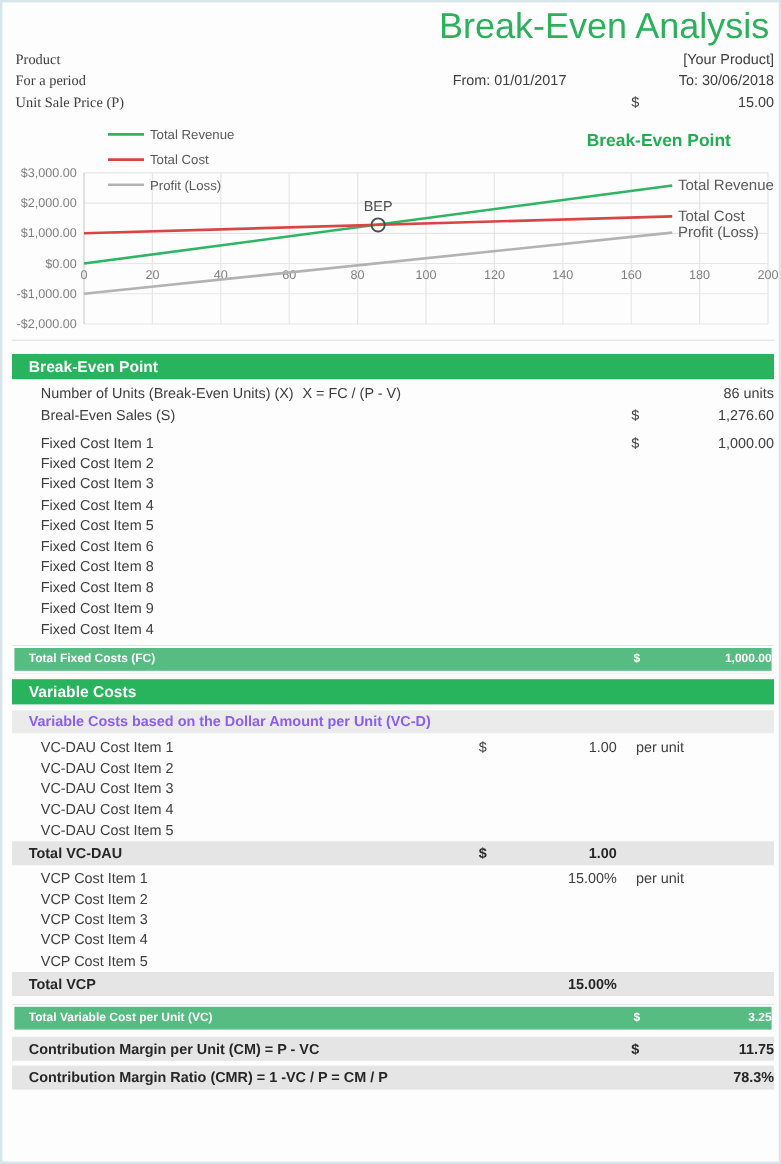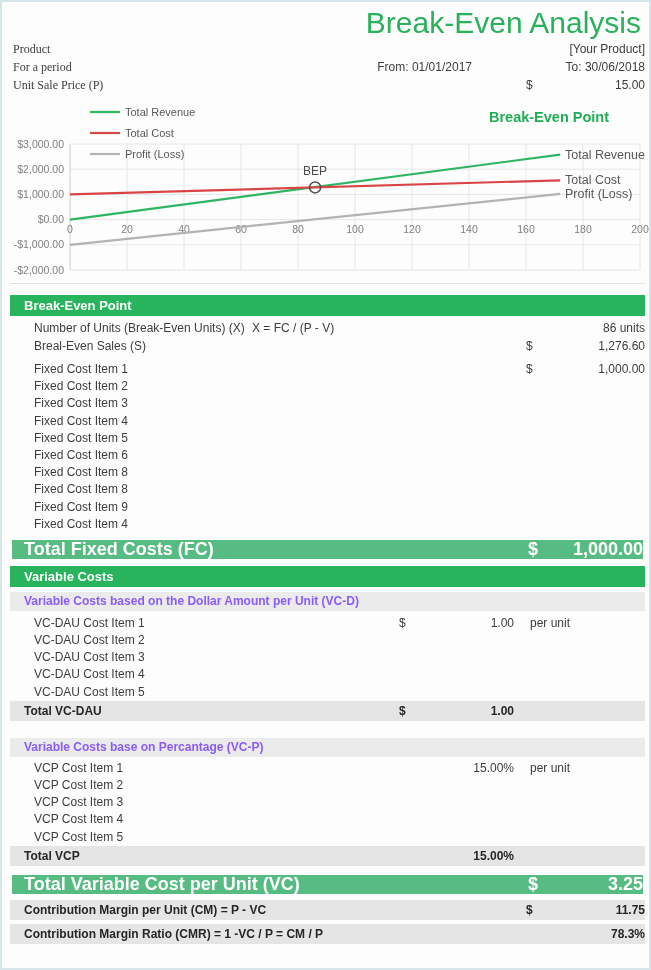--- a/index.html
+++ b/index.html
@@ -24,21 +24,21 @@
   #bep-chart .series-label{font-size:12.5px;fill:#595959;}
   #bep-chart .bep-label{font-size:12px;fill:#4d4d4d;}
   #bep-chart .chart-title{font-size:14.5px;font-weight:700;fill:#21ad54;}
   .hline{position:absolute;left:8px;width:635px;height:1px;background:#e3e3e3;top:281px;}
   
   .sections{position:absolute;left:0;top:293px;width:651px;}
   .greenbar{position:relative;margin:0 8px;height:21px;line-height:21px;background:#28b45c;color:#fff;
             font-size:13px;font-weight:700;}
   .greenbar .row-label{position:absolute;left:14px;}
   .total-green{position:relative;margin:0 8px;height:19px;line-height:19px;background:#57bc82;color:#fff;
-               border:2px solid #ffffff;font-size:18px;font-weight:700;}
+               border:2px solid #ffffff;font-size:10px;font-weight:700;}
   .total-green .row-label{position:absolute;left:12px;}
   .gray-sub{position:relative;margin:0 8px;height:19px;line-height:19px;background:#ebebeb;color:#8b5cf6;
             font-size:12px;font-weight:700;}
   .gray-sub .row-label{position:absolute;left:14px;}
   .gray-total{position:relative;margin:0 8px;height:20px;line-height:20px;background:#e5e5e5;color:#262626;
               font-size:12px;font-weight:700;}
   .gray-total .row-label{position:absolute;left:14px;}
   .row{position:relative;height:18px;line-height:18px;font-size:12px;color:#3d3d3d;}
   .item-row{height:17.2px;line-height:17.2px;}
   .row .row-label{position:absolute;left:32px;}
@@ -216,23 +216,20 @@
         <div class="row item-row">
           <span class="row-label">VC-DAU Cost Item 5</span>
         </div>
       </div>
     <div class="gray-total inset">
       <span class="row-label">Total VC-DAU</span>
       <span class="cur-mid">$</span>
       <span class="val-mid">1.00</span>
     </div>
 
-    <div class="gray-sub inset mt17">
-      <span class="row-label">Variable Costs base on Percantage (VC-P)</span>
-    </div>
     <div id="vcp-items" class="mt3">
         <div class="row item-row">
           <span class="row-label">VCP Cost Item 1</span>
           <span class="val-mid">15.00%</span>
           <span class="unit-mid">per unit</span>
         </div>
         <div class="row item-row">
           <span class="row-label">VCP Cost Item 2</span>
         </div>
         <div class="row item-row">

